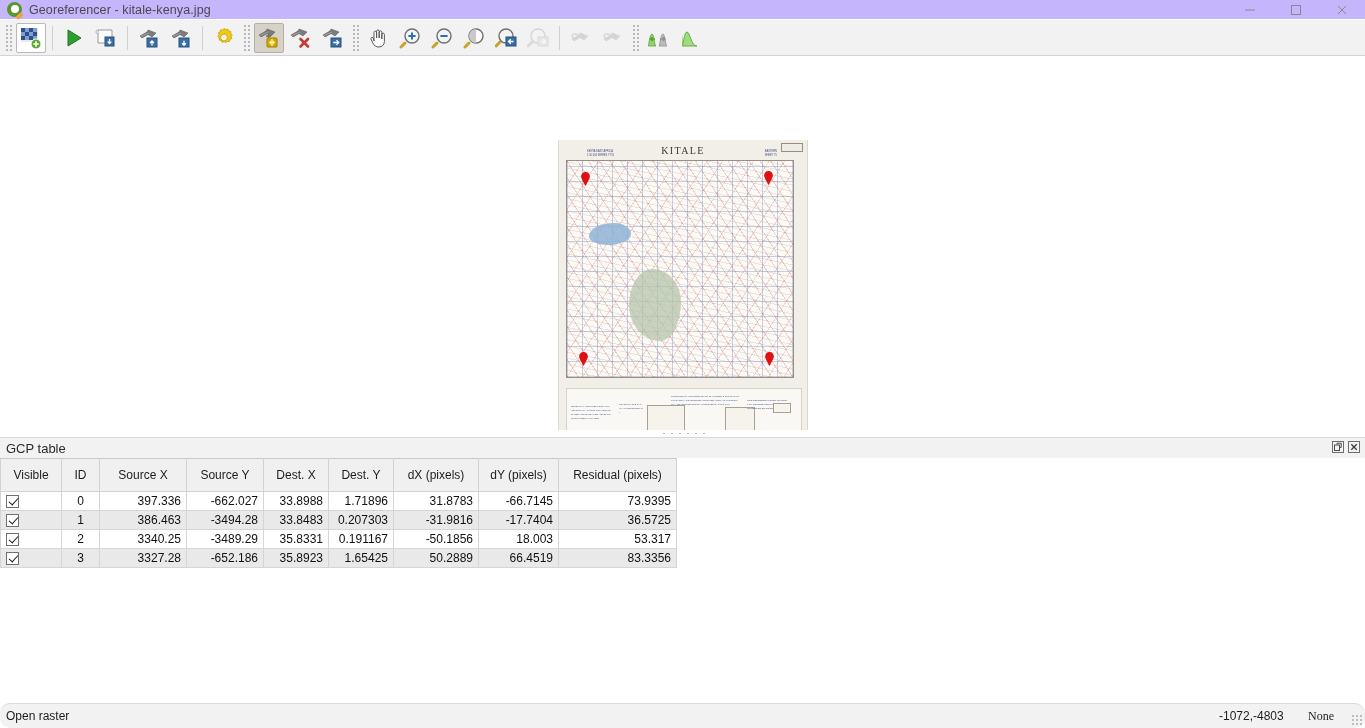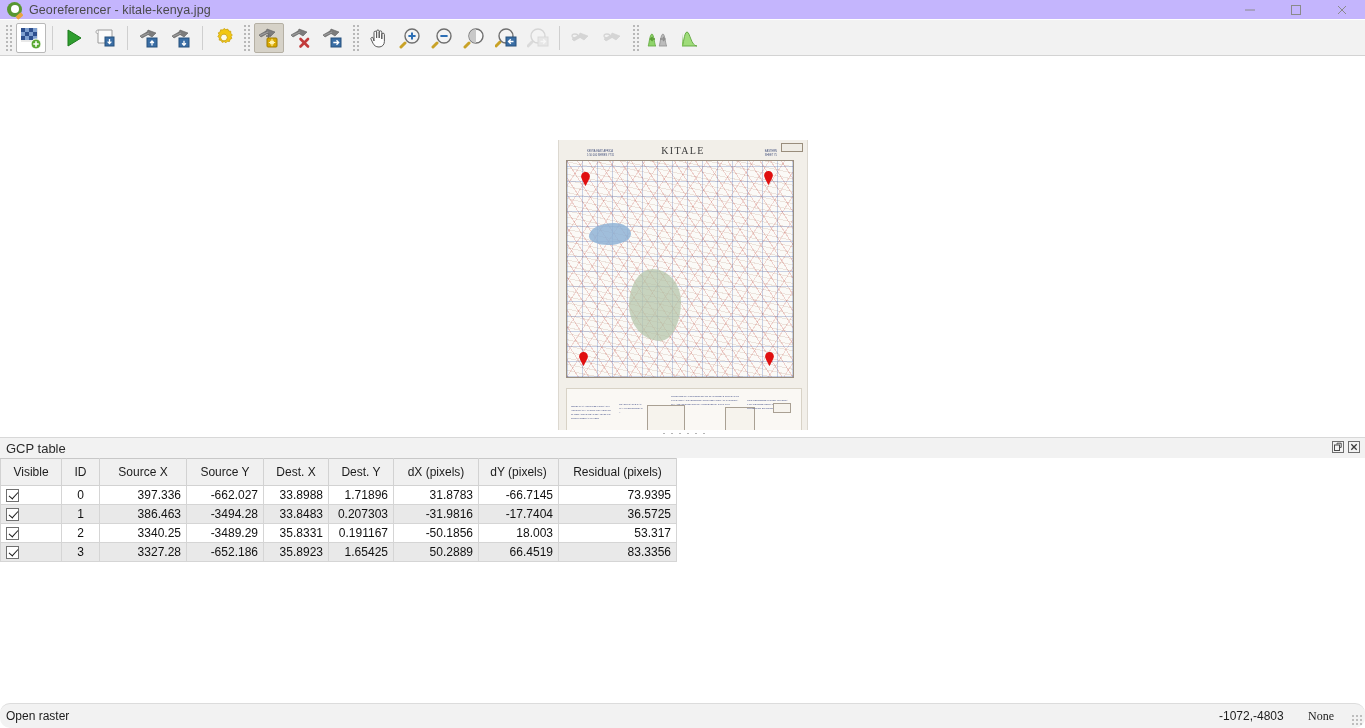--- a/index.html
+++ b/index.html
@@ -292,21 +292,21 @@
   table.gcp {
     border-collapse: collapse;
     table-layout: fixed;
     font-size: 12px;
   }
   table.gcp th {
     background: #f0f0f0;
     border: 1px solid #d2d2d2;
     border-top: 1px solid #c8c8c8;
     font-weight: normal;
-    height: 27px;
+    height: 33px;
     padding: 0 5px;
     color: #1c1c1c;
     font-size: 12px;
   }
   table.gcp td {
     border: 1px solid #d5d5d5;
     height: 19px;
     padding: 0 5px;
     color: #111;
     font-size: 12px;

